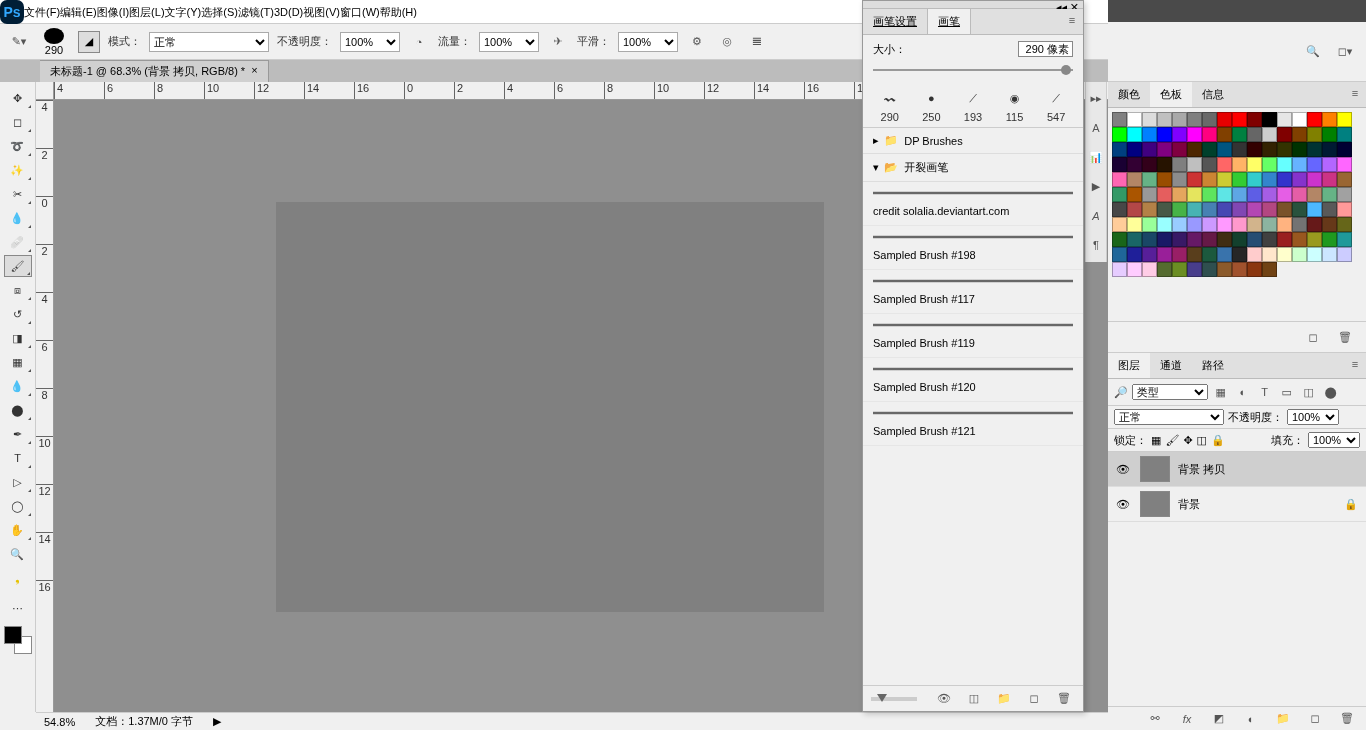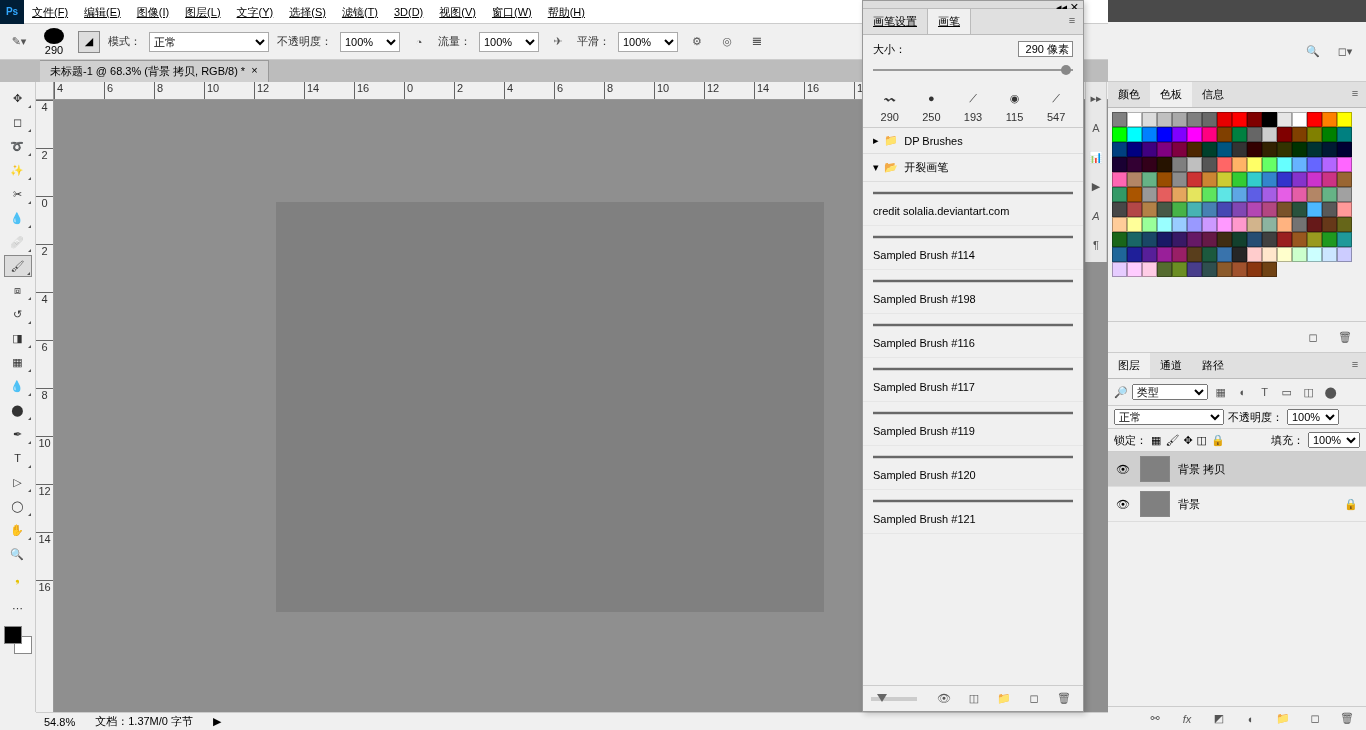--- a/index.html
+++ b/index.html
@@ -1,19 +1,19 @@
 <!DOCTYPE html>
 <html><head>
 <meta charset="utf-8">
 <style>
 * { margin:0; padding:0; box-sizing:border-box; font-family:"Microsoft YaHei",sans-serif; font-size:11px; user-select:none; }
 body { background:#f0f0f0; width:1366px; height:730px; overflow:hidden; position:relative; }
 .menubar { height:24px; background:#fff; display:flex; align-items:center; border-bottom:1px solid #ccc; }
-.ps-logo { width:24px; height:24px; background:#001e36; color:#31a8ff; display:flex; align-items:center; justify-content:center; font-weight:bold; font-size:10px; }
-.menu-item { padding:0 8px; line-height:24px; cursor:pointer;text-decoration:underline; }
+.ps-logo { width:24px; height:24px; background:#001e36; color:#31a8ff; display:flex; align-items:center; justify-content:center; font-weight:bold; font-size:14px;border-radius:7px; }
+.menu-item { padding:0 0; line-height:24px; cursor:pointer; }
 .window-controls { position:absolute; right:0; top:0; display:flex; }
 .win-btn { width:40px; height:24px; display:flex; align-items:center; justify-content:center; cursor:pointer; font-size:14px;}
 .optbar { height:36px; background:#f0f0f0; border-bottom:1px solid #ccc; display:flex; align-items:center; padding:0 8px; gap:8px; }
 .optbar .lbl { color:#333; }
 .optbar select,.optbar input { background:#fff; border:1px solid #aaa; height:20px; font-size:11px; }
 .optbar .brush-prev { width:32px; height:28px; display:flex; flex-direction:column; align-items:center; cursor:pointer; }
 .optbar .brush-prev .dot { width:20px; height:20px; background:#000; border-radius:50%; }
 .optbar .sq { width:22px; height:22px; border:1px solid #888; display:flex; align-items:center; justify-content:center; cursor:pointer; background:#ddd;}
 .icon-btn { width:22px; height:22px; display:flex; align-items:center; justify-content:center; cursor:pointer; color:#555; }
 .tabstrip { height:22px; background:#bcbcbc; display:flex; align-items:flex-end; padding-left:40px; }
@@ -244,29 +244,21 @@
     <span>📂</span>
     <span>开裂画笔</span>
   </div>
   <div class="brush-list" id="brush-list">
       <div class="brush-item">
         <div class="stroke"></div>
         <div>credit solalia.deviantart.com</div>
       </div>
       <div class="brush-item">
         <div class="stroke"></div>
-        <div>Sampled Brush #114</div>
-      </div>
-      <div class="brush-item">
-        <div class="stroke"></div>
         <div>Sampled Brush #198</div>
-      </div>
-      <div class="brush-item">
-        <div class="stroke"></div>
-        <div>Sampled Brush #116</div>
       </div>
       <div class="brush-item">
         <div class="stroke"></div>
         <div>Sampled Brush #117</div>
       </div>
       <div class="brush-item">
         <div class="stroke"></div>
         <div>Sampled Brush #119</div>
       </div>
       <div class="brush-item">

